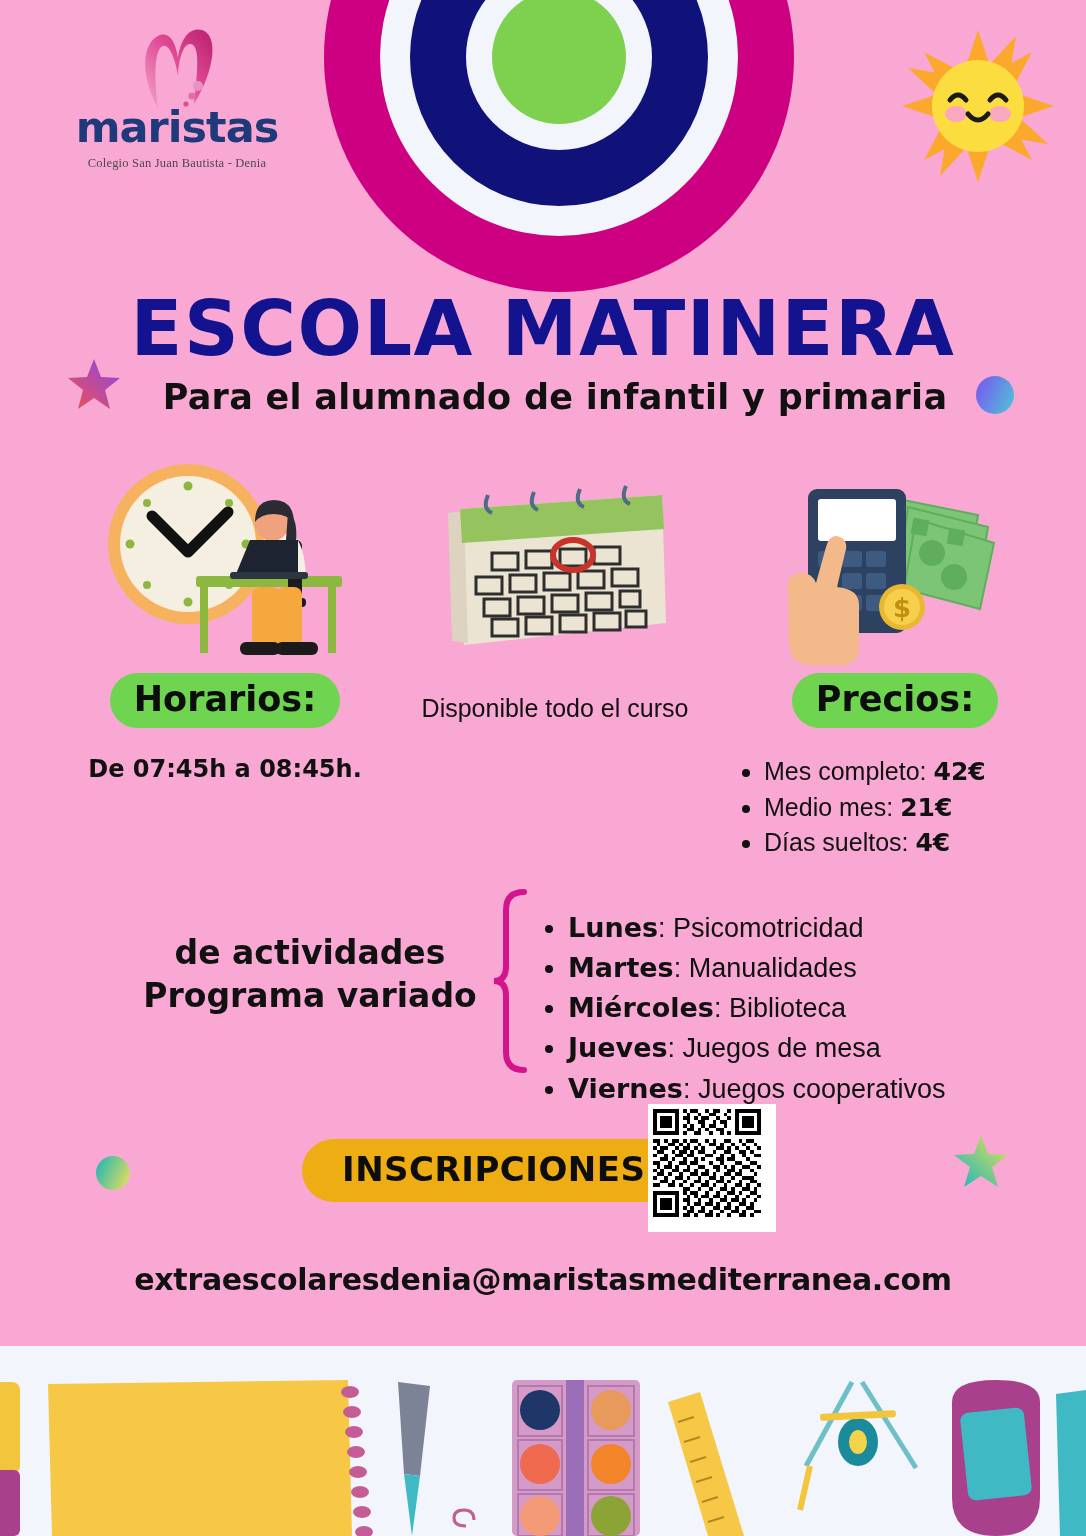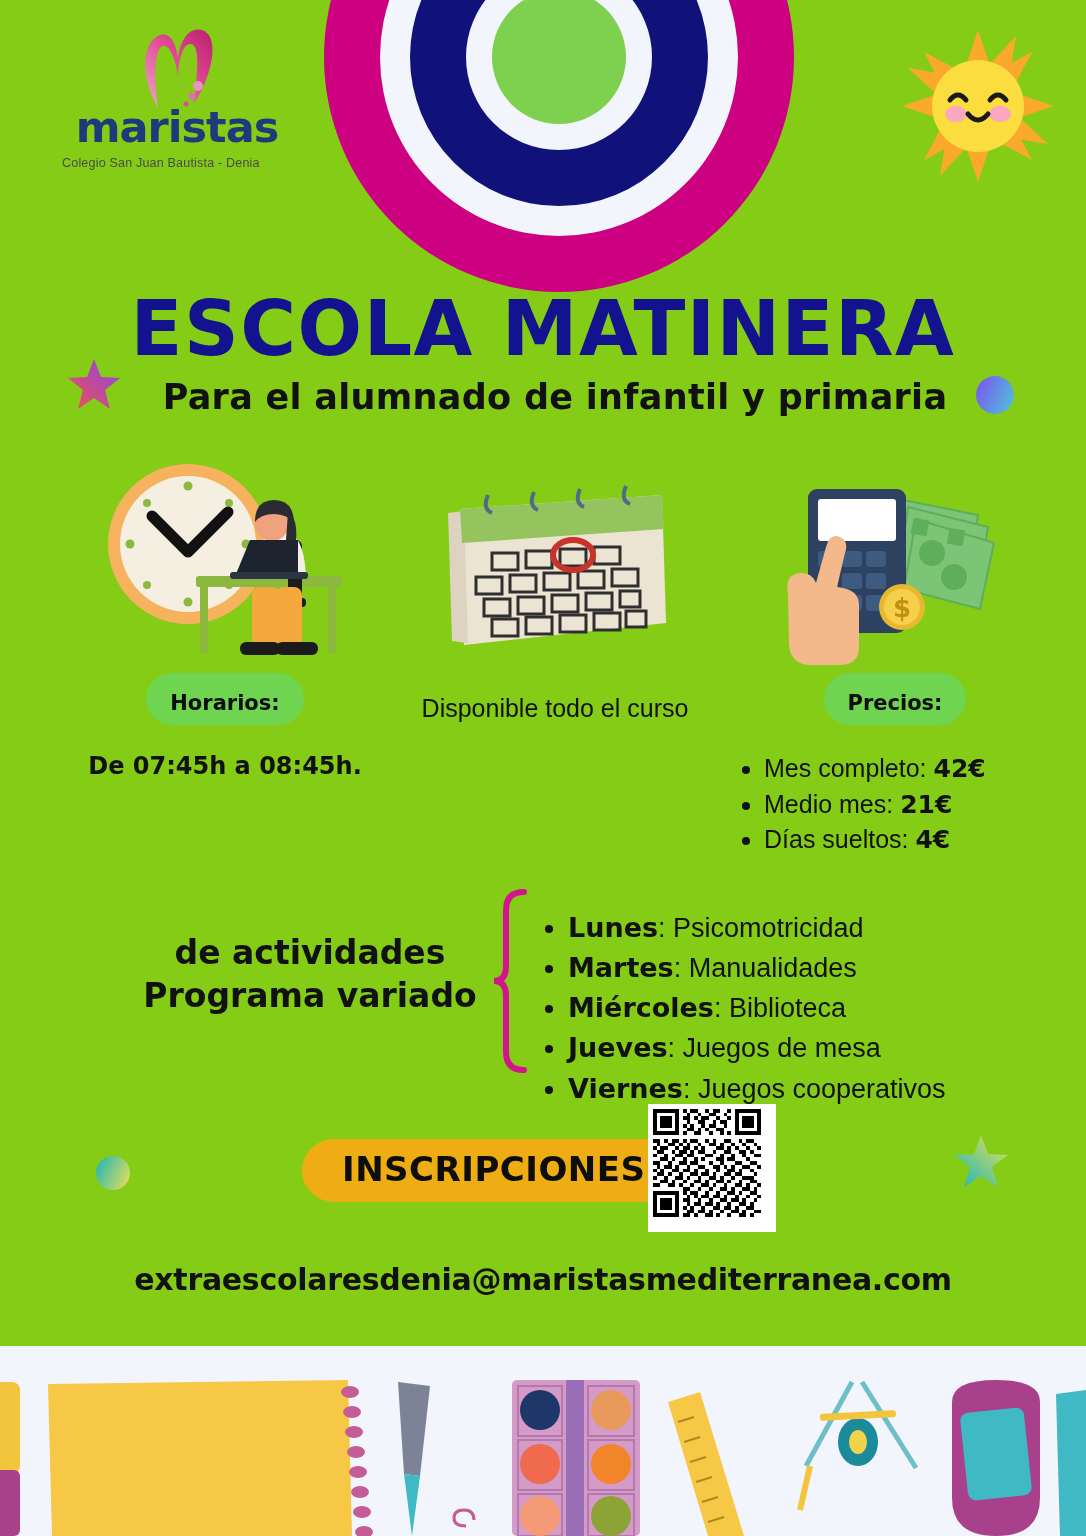--- a/index.html
+++ b/index.html
@@ -3,39 +3,39 @@
 <meta charset="utf-8">
 <title>Escola Matinera</title>
 <style>
   html,body{margin:0;padding:0;}
   body{
     width:1086px;height:1536px;
     background:#f2f5fc;
     font-family:"Liberation Sans", sans-serif;
     position:relative;overflow:hidden;
   }
-  .poster{position:relative;width:1086px;height:1536px;background:#84cc16;overflow:hidden;}
+  .poster{position:relative;width:1086px;height:1536px;background:#f9a8d4;overflow:hidden;}
 
   
   .arcs{position:absolute;left:324px;top:-178px;width:470px;height:470px;}
   .arc{position:absolute;border-radius:50%;}
   .arc.magenta{left:0;top:0;width:470px;height:470px;background:#cc0080;}
   .arc.white1{left:56px;top:56px;width:358px;height:358px;background:#f2f5fc;}
   .arc.navy{left:86px;top:86px;width:298px;height:298px;background:#101279;}
   .arc.white2{left:142px;top:142px;width:186px;height:186px;background:#f2f5fc;}
   .arc.green{left:168px;top:168px;width:134px;height:134px;background:#7ed04f;}
 
   
   .logo{position:absolute;left:62px;top:24px;width:230px;height:152px;}
   .logo-mark{position:absolute;left:66px;top:0;width:100px;height:88px;}
   .logo-word{position:absolute;left:0;top:82px;width:230px;text-align:center;
     font-family:"DejaVu Sans", sans-serif;font-weight:700;font-size:43px;color:#1f3a7a;
     letter-spacing:-1px;line-height:1;}
-  .logo-sub{position:absolute;left:0;top:132px;width:230px;text-align:left;
-    font-size:12.5px;color:#4a4a4a;font-family:Liberation Sans, sans-serif;letter-spacing:.2px;}
+  .logo-sub{position:absolute;left:0;top:132px;width:230px;text-align:center;
+    font-size:12.5px;color:#4a4a4a;font-family:Liberation Serif, serif;letter-spacing:.2px;}
 
   
   .sun{position:absolute;left:898px;top:26px;width:160px;height:160px;}
 
   
   .deco{position:absolute;}
   .deco.star-left{left:66px;top:356px;width:56px;height:56px;}
   .deco.star-right{left:952px;top:1132px;width:58px;height:58px;}
   .circle-ur{position:absolute;left:976px;top:376px;width:38px;height:38px;border-radius:50%;
     background:linear-gradient(115deg,#7a52f0 0%,#4fc6d8 100%);}
@@ -53,21 +53,21 @@
   
   .cols{position:absolute;left:0;top:452px;width:1086px;height:400px;}
   .col{position:absolute;top:0;}
   .col-horarios{left:60px;width:330px;}
   .col-fechas{left:390px;width:330px;}
   .col-precios{left:730px;width:330px;}
 
   .illus{position:relative;height:215px;display:flex;align-items:flex-end;justify-content:center;}
   .badge-row{text-align:center;margin-top:6px;}
   .badge{display:inline-block;background:#6fd44f;color:#0d0d0d;border-radius:30px;
-    padding:20px 24px 11px;font-family:"DejaVu Sans", sans-serif;font-weight:700;font-size:21px;
+    padding:9px 24px 11px;font-family:"DejaVu Sans", sans-serif;font-weight:700;font-size:35px;
     line-height:1;}
   .coltext{margin-top:26px;text-align:center;font-size:25px;color:#111;line-height:1.25;
     font-family:"Liberation Sans", sans-serif;}
   .coltext.bold{font-family:"DejaVu Sans", sans-serif;font-weight:700;font-size:24px;}
 
   .price-list{margin:26px 0 0 34px;padding:0;text-align:left;}
   .price-list li{font-size:25px;color:#111;line-height:1.42;font-family:"Liberation Sans", sans-serif;}
   .price-list li b{font-family:"DejaVu Sans", sans-serif;font-weight:700;}
 
   

